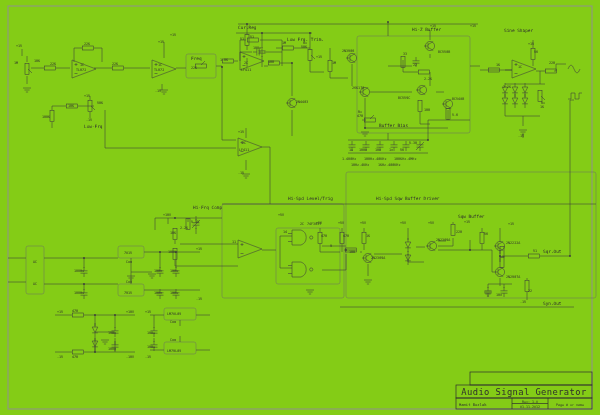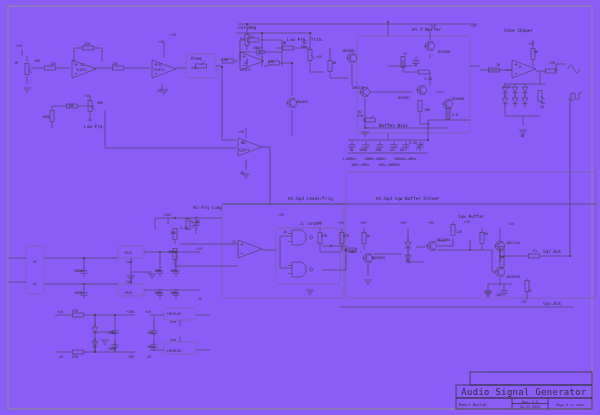--- a/index.html
+++ b/index.html
@@ -1,16 +1,16 @@
 <!DOCTYPE html>
 <html><head>
 <meta charset="utf-8">
 <style>
   html,body{margin:0;padding:0;background:#e8e8e6;}
-  #page{position:relative;width:600px;height:415px;background:#8b5cf6;overflow:hidden;}
+  #page{position:relative;width:600px;height:415px;background:#84cc16;overflow:hidden;}
   svg{position:absolute;left:0;top:0;}
   text{font-family:"DejaVu Sans Mono",monospace;fill:#2e2e2e;}
   .lbl{font-size:3.4px;}
   .sec{font-size:4.4px;}
   .ttl{font-size:8.8px;letter-spacing:.4px;}
   .tb-small{font-size:3.8px;}
   .tb-tiny{font-size:3.3px;}
   .wire{stroke:#3c3c3c;stroke-width:.55;fill:none;}
   .thin{stroke:#6a6a6a;stroke-width:.45;fill:none;}
   .border{stroke:#8f8f8f;stroke-width:1;fill:none;}

